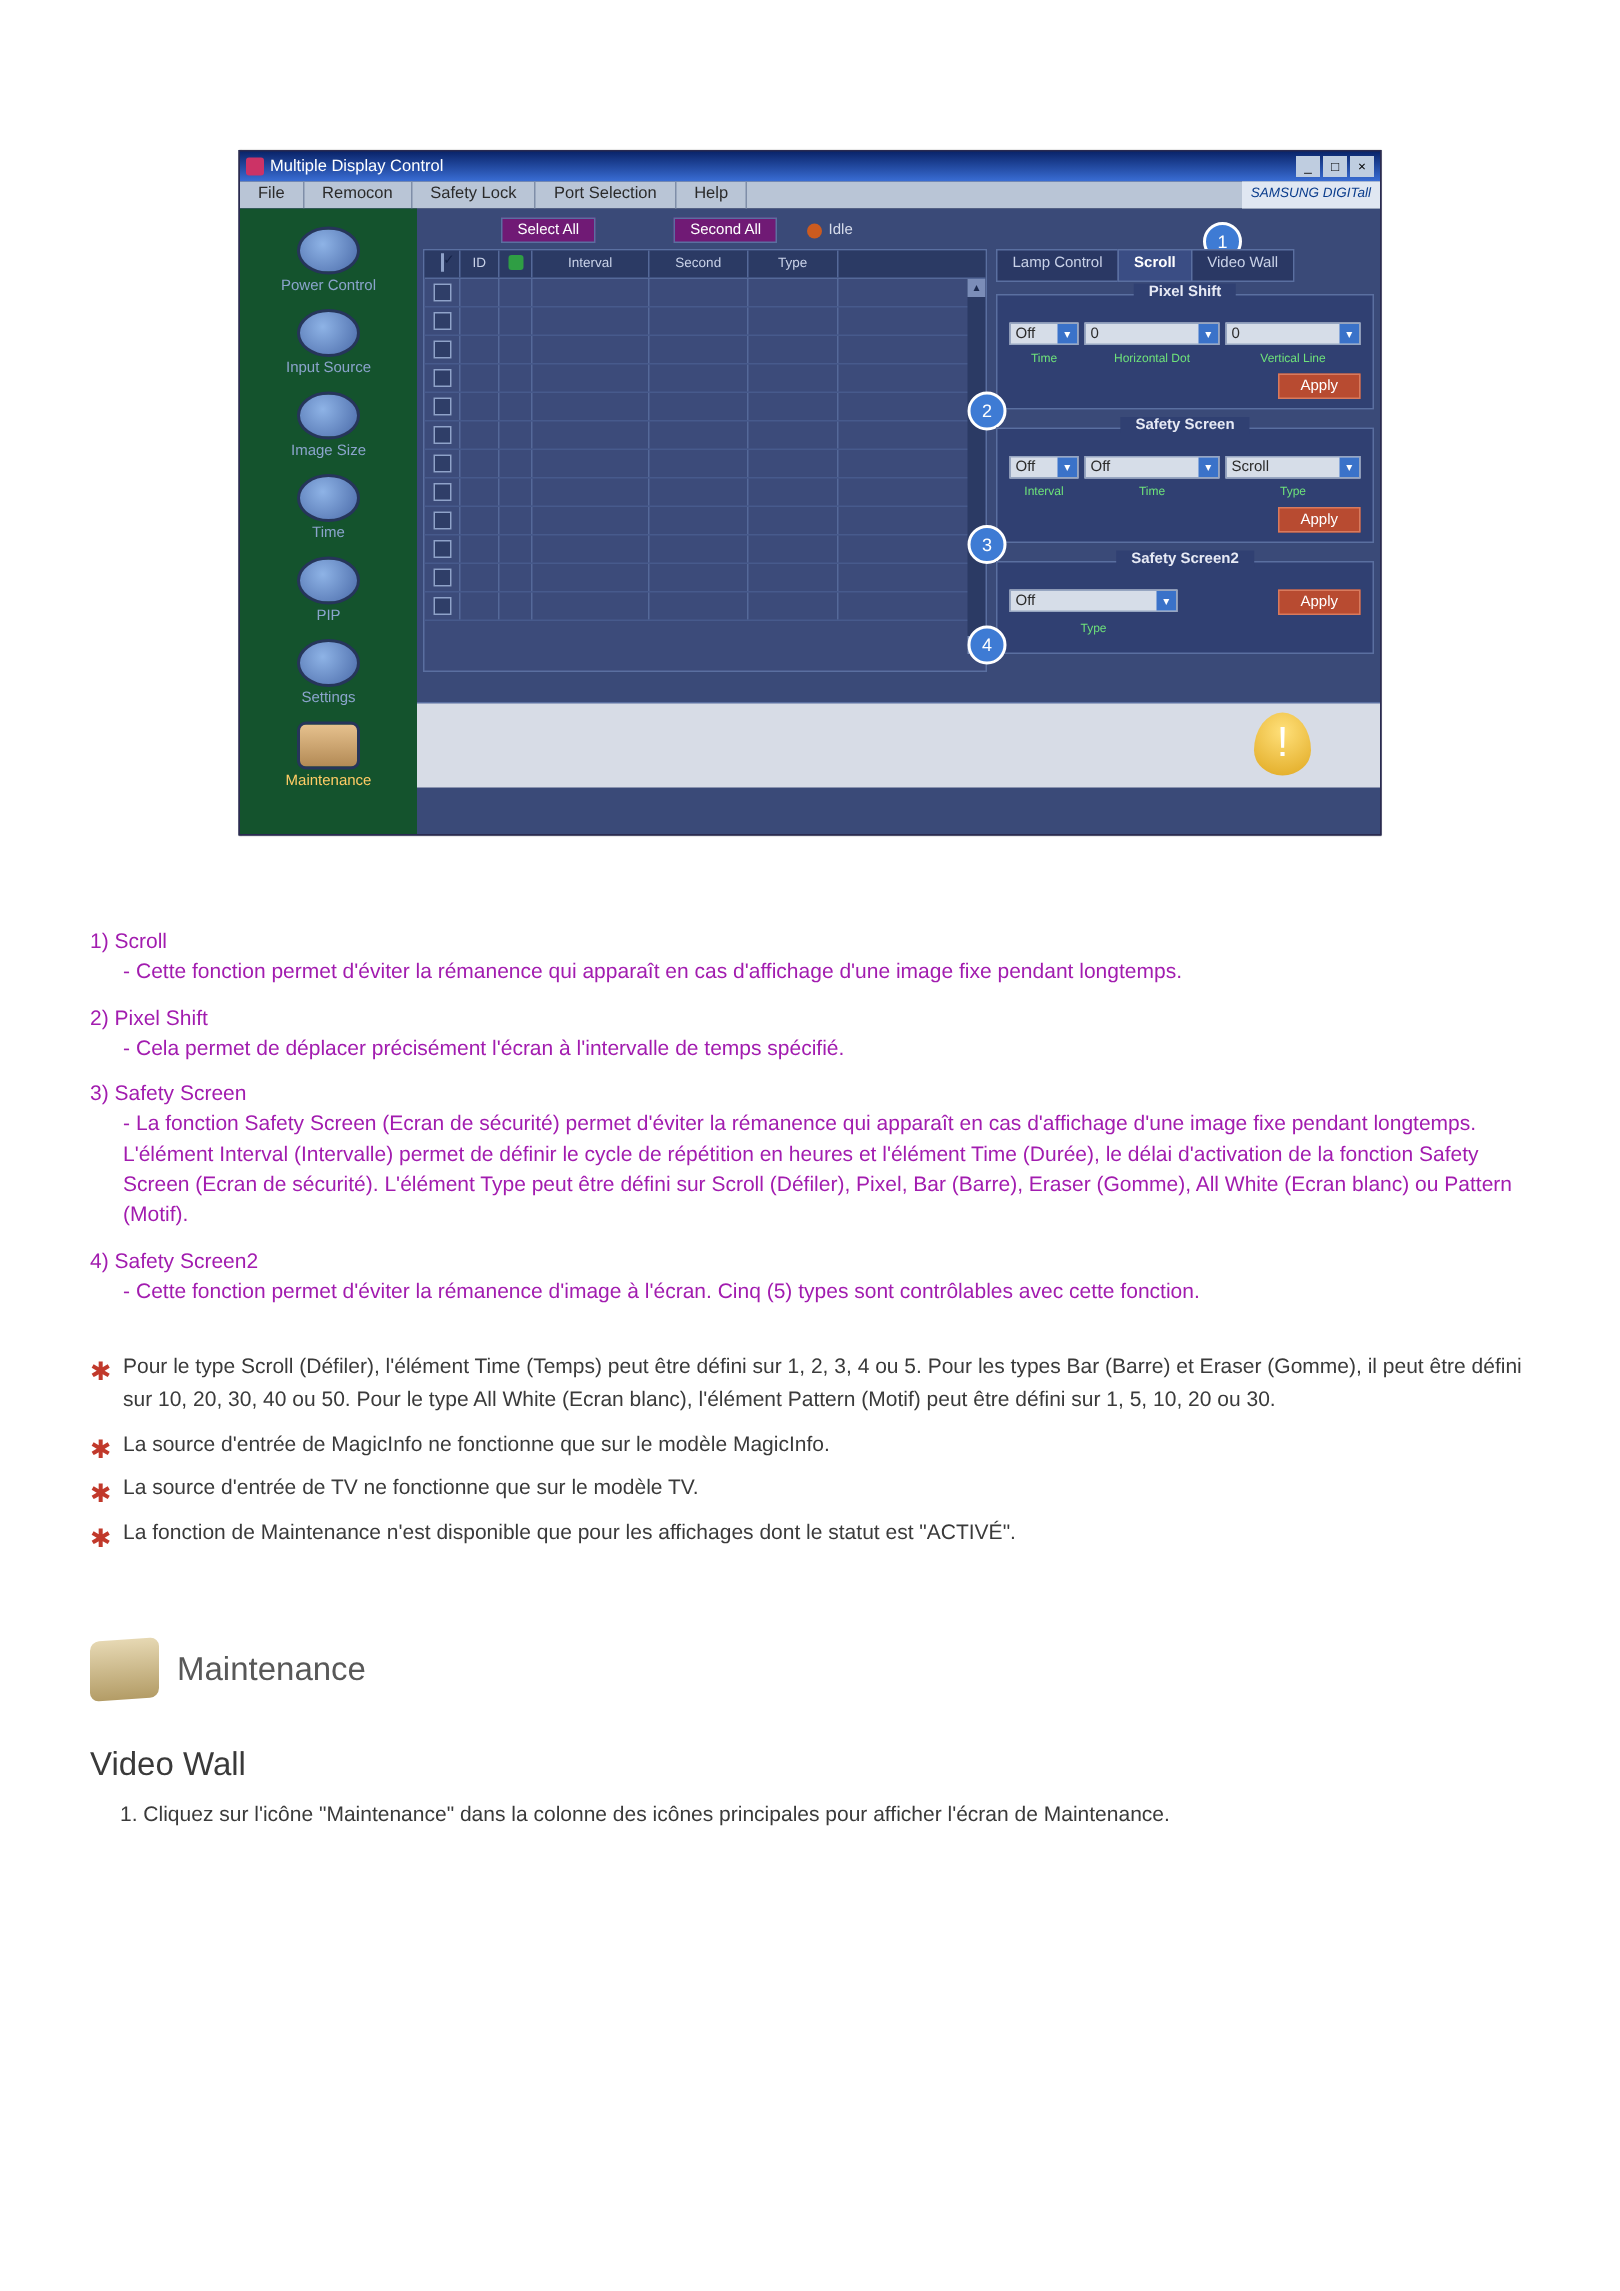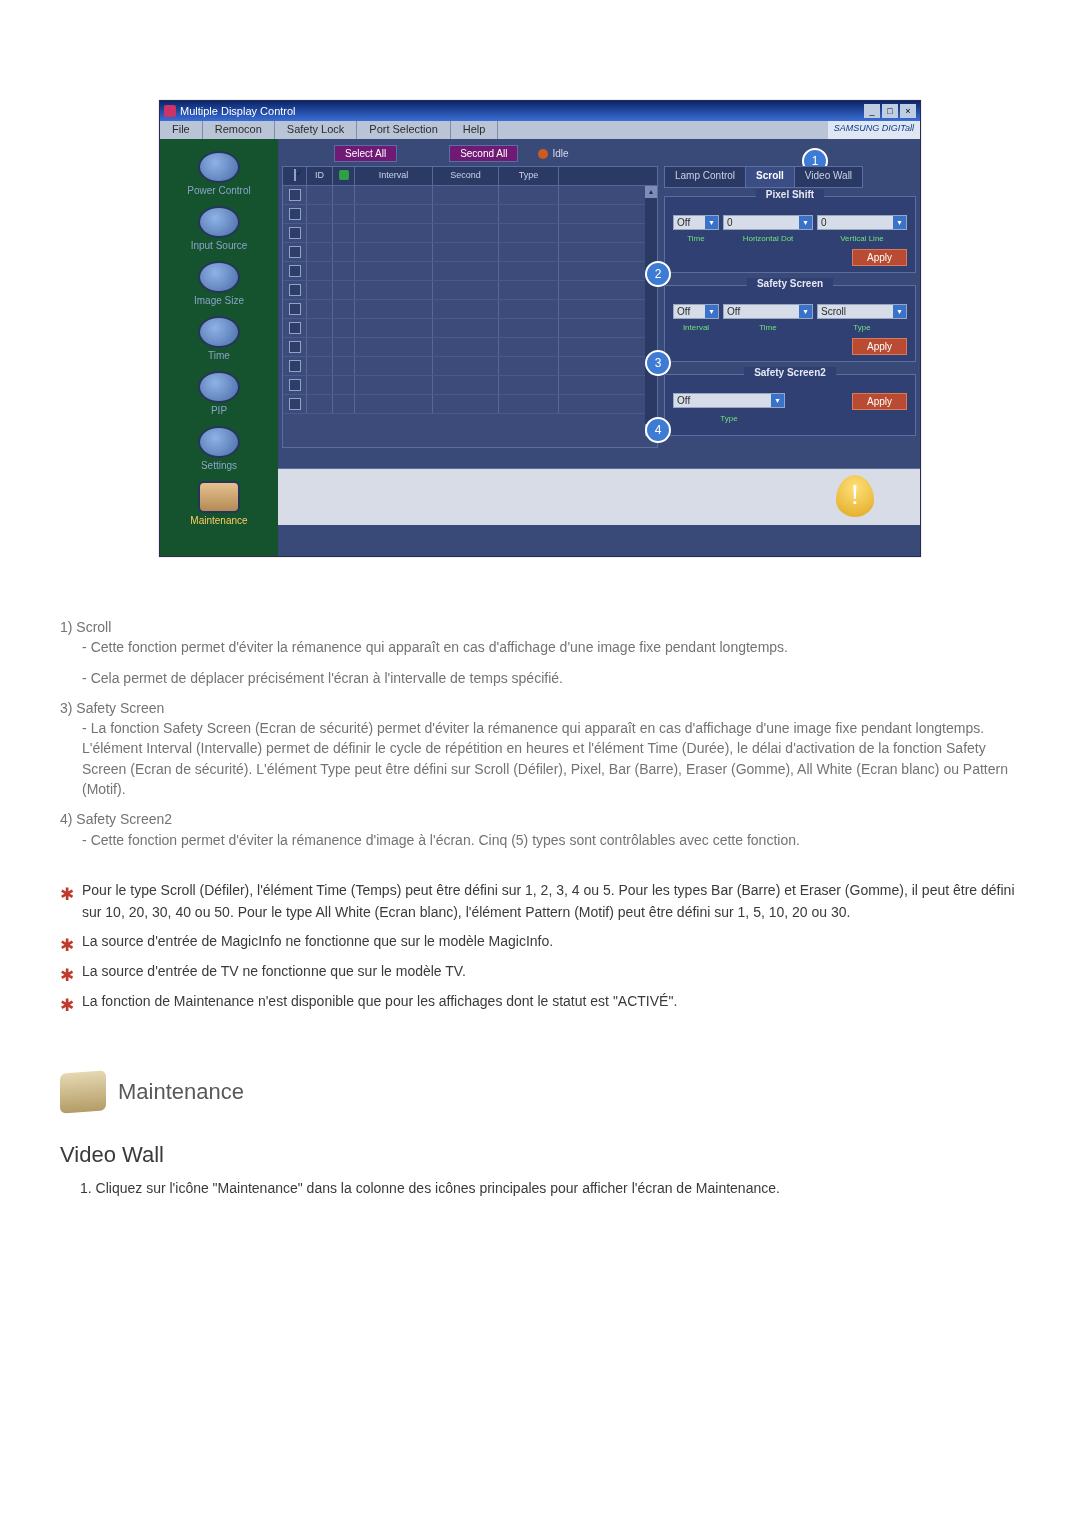--- a/index.html
+++ b/index.html
@@ -303,21 +303,21 @@
     width: 38px; height: 42px;
     background: radial-gradient(circle at 50% 30%, #ffe07a, #e0a820);
     border-radius: 50% 50% 50% 50% / 60% 60% 40% 40%;
     color: #fff;
     font-size: 28px;
     text-align: center;
     line-height: 40px;
   }
 
   
-  .numlist { font-size: 14px; color: #737373; line-height: 1.45; margin: 0 0 30px 0; }
+  .numlist { font-size: 14px; color: #a21caf; line-height: 1.45; margin: 0 0 30px 0; }
   .numitem { margin-bottom: 10px; }
   .numitem .nhead { }
   .numitem .ndesc { margin-left: 22px; }
   .numdash { margin-right: 4px; }
 
   .starlist { font-size: 14px; color: #3a3a3a; line-height: 1.55; }
   .staritem { margin-bottom: 8px; position: relative; padding-left: 22px; }
   .star {
     position: absolute; left: 0; top: 2px;
     color: #c1392b; font-size: 17px;
@@ -640,20 +640,21 @@
       </div>
     </div>
   </div>
 
   <div class="numlist">
     <div class="numitem">
       <div class="nhead">1)  Scroll</div>
       <div class="ndesc"><span class="numdash">-</span><span>Cette fonction permet d'éviter la rémanence qui apparaît en cas d'affichage d'une image fixe pendant longtemps.</span></div>
     </div>
     <div class="numitem">
+      <div class="nhead">2)  Pixel Shift</div>
       <div class="ndesc"><span class="numdash">-</span><span>Cela permet de déplacer précisément l'écran à l'intervalle de temps spécifié.</span></div>
     </div>
     <div class="numitem">
       <div class="nhead">3)  Safety Screen</div>
       <div class="ndesc"><span class="numdash">-</span><span>La fonction Safety Screen (Ecran de sécurité) permet d'éviter la rémanence qui apparaît en cas d'affichage d'une image fixe pendant longtemps. L'élément Interval (Intervalle) permet de définir le cycle de répétition en heures et l'élément Time (Durée), le délai d'activation de la fonction Safety Screen (Ecran de sécurité). L'élément Type peut être défini sur Scroll (Défiler), Pixel, Bar (Barre), Eraser (Gomme), All White (Ecran blanc) ou Pattern (Motif).</span></div>
     </div>
     <div class="numitem">
       <div class="nhead">4)  Safety Screen2</div>
       <div class="ndesc"><span class="numdash">-</span><span>Cette fonction permet d'éviter la rémanence d'image à l'écran. Cinq (5) types sont contrôlables avec cette fonction.</span></div>
     </div>

